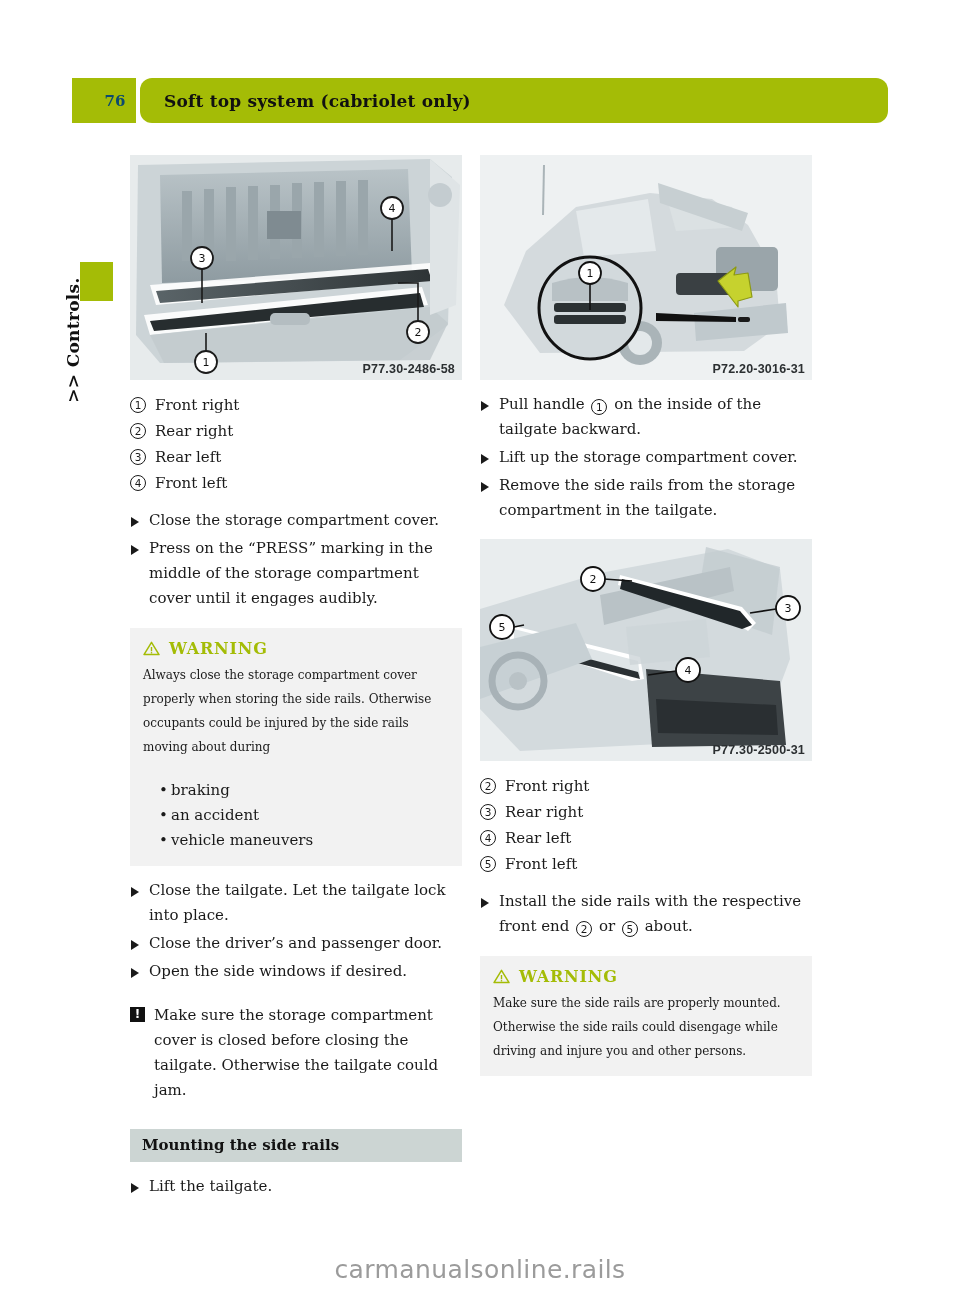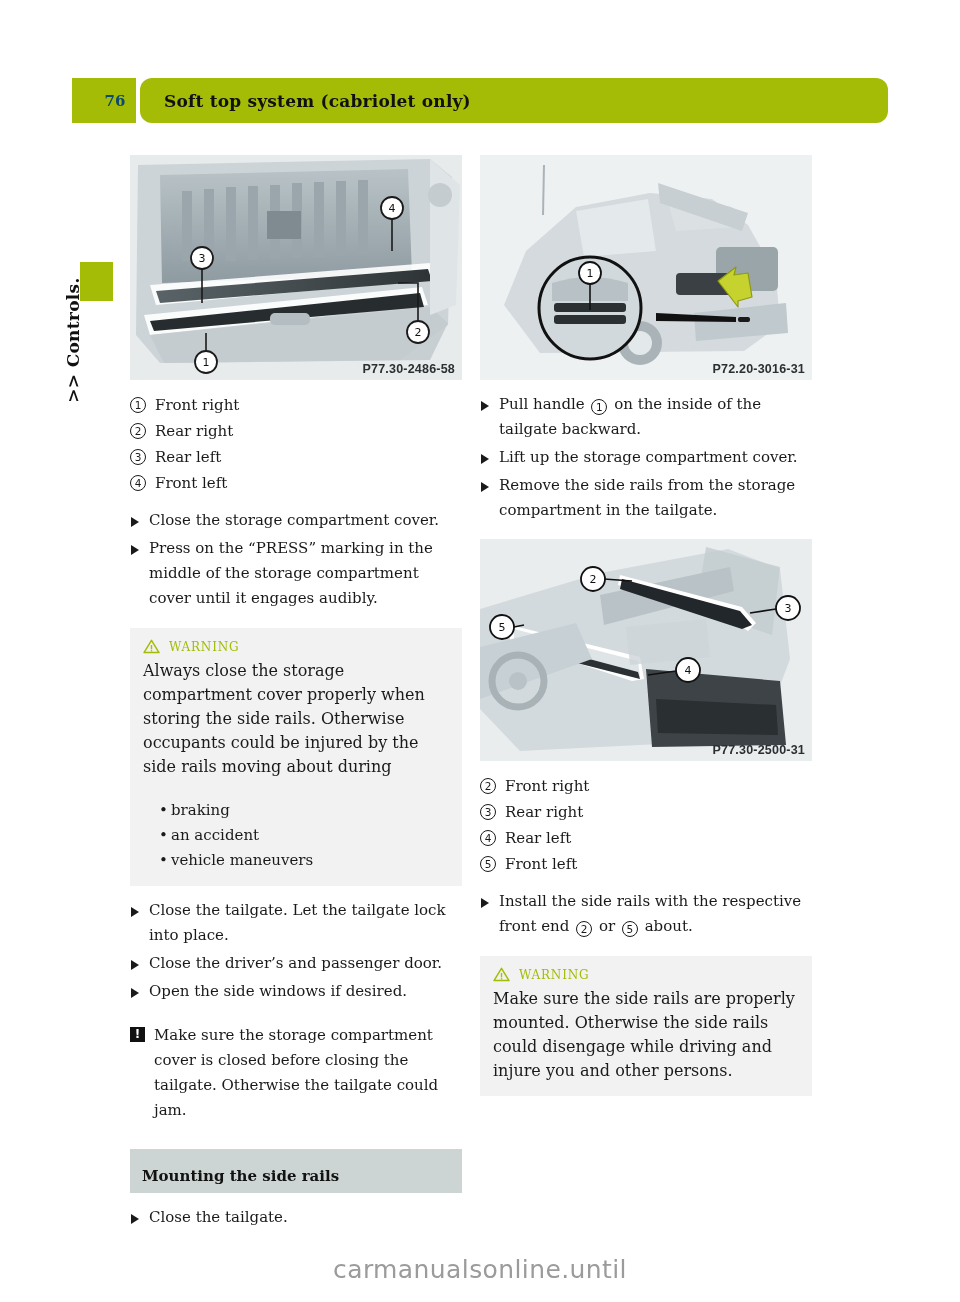--- a/index.html
+++ b/index.html
@@ -156,28 +156,28 @@
     align-items: center;
     margin-bottom: 5px;
   }
   .warn-tri {
     width: 17px; height: 15px;
     margin-right: 9px;
     flex: 0 0 auto;
   }
   .warnhead .warnlabel {
     font-family: "DejaVu Serif", "Liberation Serif", serif;
-    font-weight: normal;
-    font-size: 12px;
+    font-weight: bold;
+    font-size: 16px;
     color: #a4bc06;
     letter-spacing: 0.8px;
   }
   .warnbox p {
     margin: 0;
-    font-size: 16px;
+    font-size: 12px;
     line-height: 24px;
   }
   .warnbox ul {
     margin: 19px 0 0 0;
     padding-left: 16px;
     list-style: none;
   }
   .warnbox ul li {
     position: relative;
     font-size: 15px;
@@ -210,21 +210,21 @@
     font-size: 12px;
     line-height: 15px;
     text-align: center;
   }
 
   
   .subhead {
     background: #ccd5d3;
     font-weight: bold;
     font-size: 15px;
-    padding: 18px 12px 8px 12px;
+    padding: 7px 12px 8px 12px;
     margin-top: 26px;
     color: #121212;
   }
 
   
   .watermark {
     position: absolute;
     left: 0; right: 0;
     bottom: 18px;
     text-align: center;
@@ -351,21 +351,21 @@
   </ul>
 
   <div class="note">
     <span class="note-icon">!</span>
     <span>Make sure the storage compartment cover is closed before closing the tailgate. Otherwise the tailgate could jam.</span>
   </div>
 
   <div class="subhead">Mounting the side rails</div>
 
   <ul class="steps">
-    <li>Close the tailgate.</li>
+    <li>Lift the tailgate.</li>
   </ul>
 </div>
 
 <div class="col col-right">
 
   <div class="figure fig2">
     <svg class="fig-svg" viewBox="0 0 332 225" preserveAspectRatio="none">
       <rect x="0" y="0" width="332" height="225" fill="#eef1f2"></rect>
       <path d="M24 150 L46 96 L96 52 L170 38 L232 44 L268 70 L296 120 L300 170 L264 196 L60 198 Z" fill="#d4dadd"></path>
       <path d="M96 56 L168 44 L176 96 L104 102 Z" fill="#e5eaec" opacity="0.9"></path>
@@ -470,13 +470,13 @@
         <path d="M8.5 1.3 L16 13.6 L1 13.6 Z" fill="none" stroke="#a4bc06" stroke-width="1.5" stroke-linejoin="round"></path>
         <rect x="7.8" y="6" width="1.4" height="4.3" fill="#a4bc06"></rect>
         <rect x="7.8" y="11.1" width="1.4" height="1.4" fill="#a4bc06"></rect>
       </svg>
       <span class="warnlabel">WARNING</span>
     </div>
     <p>Make sure the side rails are properly mounted. Otherwise the side rails could disengage while driving and injure you and other persons.</p>
   </div>
 </div>
 
-<div class="watermark">carmanualsonline.until</div>
+<div class="watermark">carmanualsonline.rails</div>
 
 </body></html>

